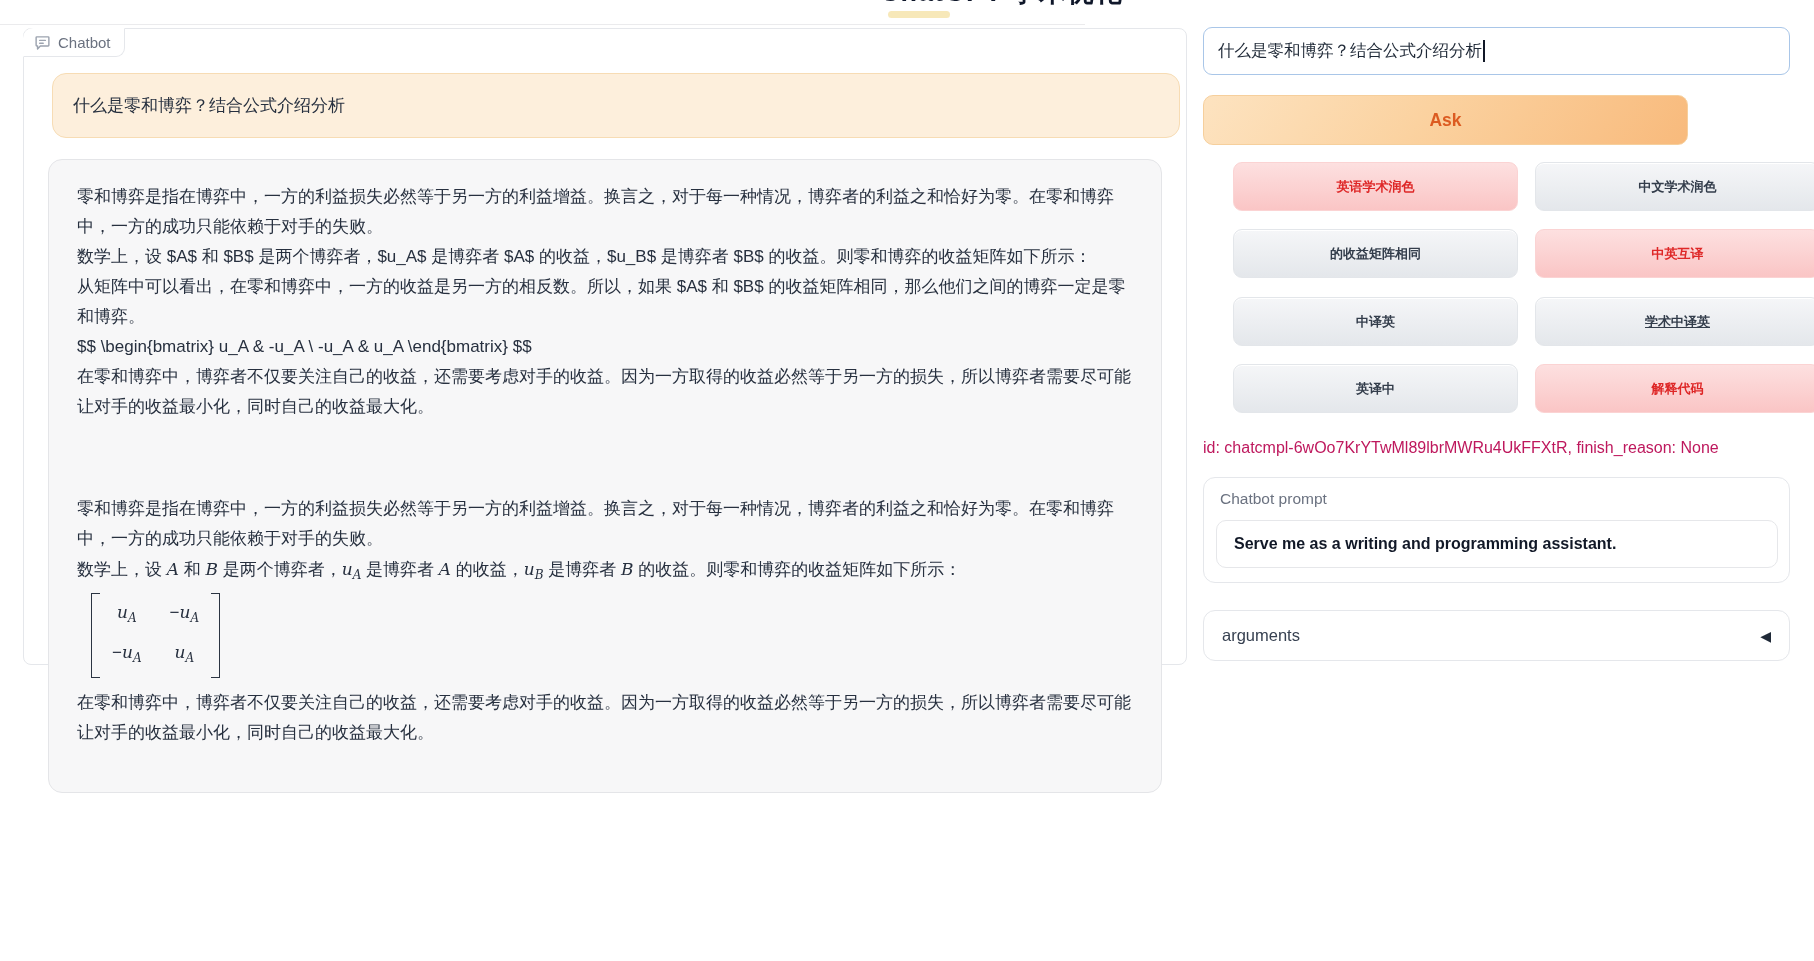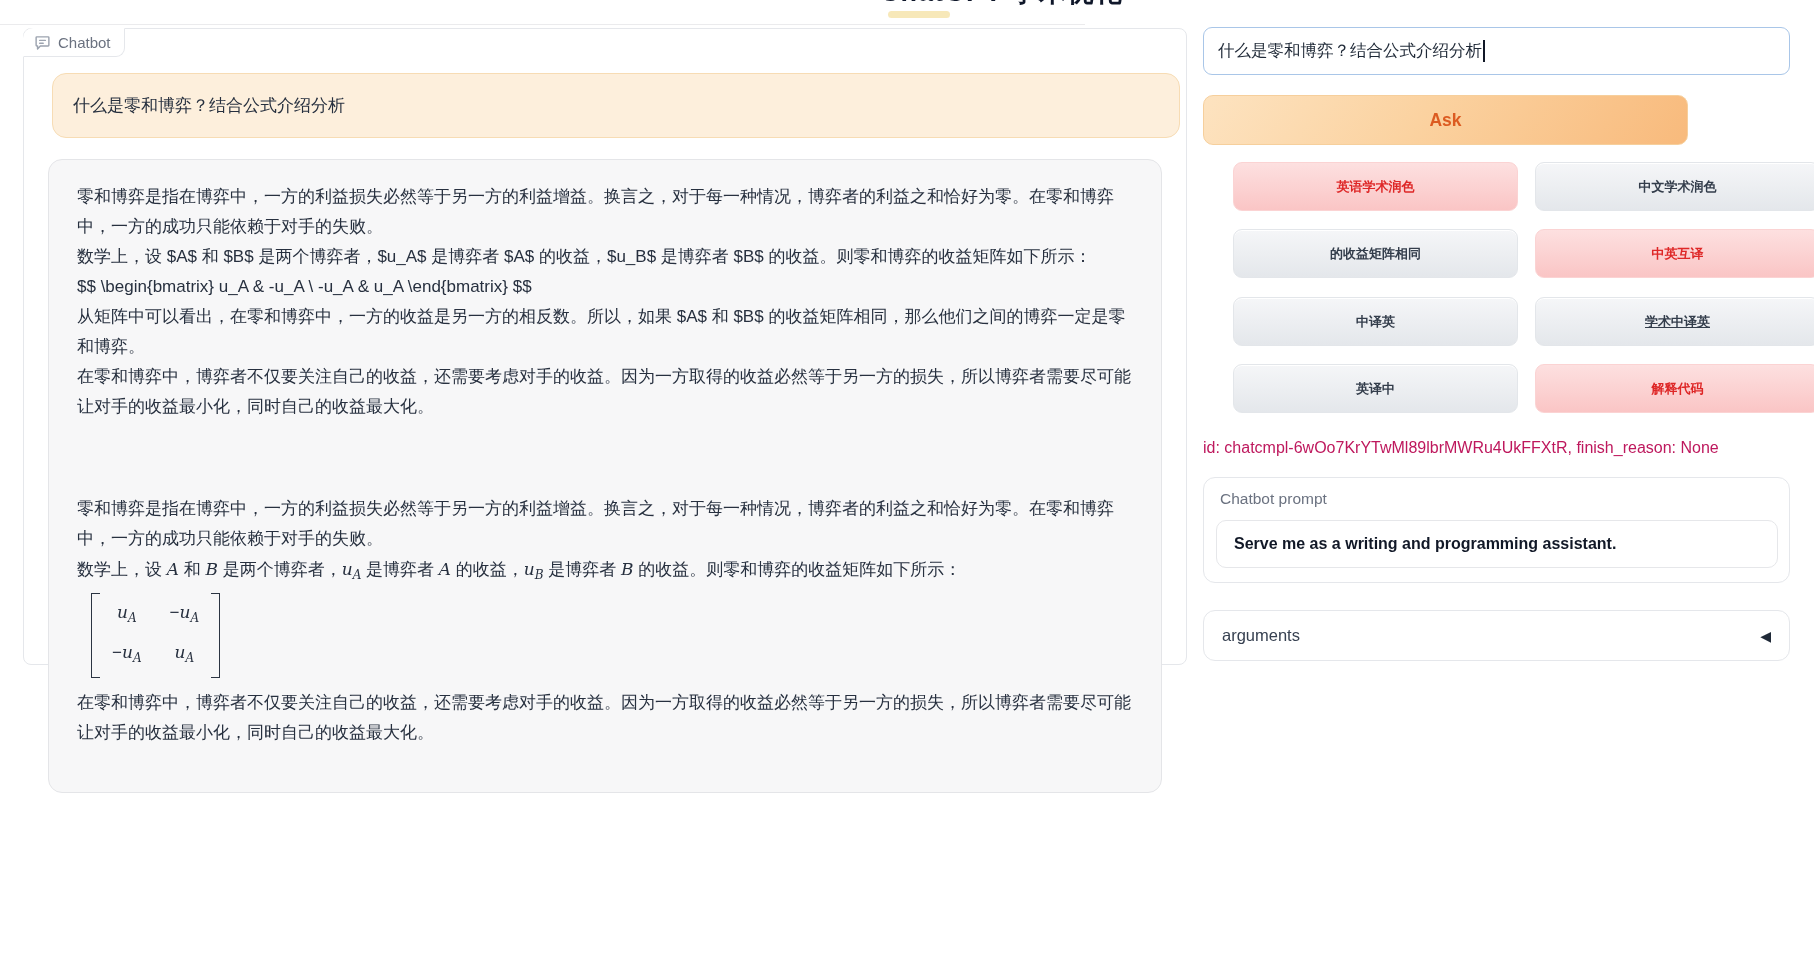--- a/index.html
+++ b/index.html
@@ -97,22 +97,22 @@
     <span>Chatbot</span>
   </div>
 
   <div class="bubble-user">
     <span>什么是零和博弈？结合公式介绍分析</span>
   </div>
 
   <div class="bubble-bot">
     <p>零和博弈是指在博弈中，一方的利益损失必然等于另一方的利益增益。换言之，对于每一种情况，博弈者的利益之和恰好为零。在零和博弈中，一方的成功只能依赖于对手的失败。</p>
     <p>数学上，设 $A$ 和 $B$ 是两个博弈者，$u_A$ 是博弈者 $A$ 的收益，$u_B$ 是博弈者 $B$ 的收益。则零和博弈的收益矩阵如下所示：</p>
+    <p>从矩阵中可以看出，在零和博弈中，一方的收益是另一方的相反数。所以，如果 $A$ 和 $B$ 的收益矩阵相同，那么他们之间的博弈一定是零和博弈。</p>
     <p>$$ \begin{bmatrix} u_A &amp; -u_A \ -u_A &amp; u_A \end{bmatrix} $$</p>
-    <p>从矩阵中可以看出，在零和博弈中，一方的收益是另一方的相反数。所以，如果 $A$ 和 $B$ 的收益矩阵相同，那么他们之间的博弈一定是零和博弈。</p>
     <p>在零和博弈中，博弈者不仅要关注自己的收益，还需要考虑对手的收益。因为一方取得的收益必然等于另一方的损失，所以博弈者需要尽可能让对手的收益最小化，同时自己的收益最大化。</p>
 
     <div class="block-gap"></div>
 
     <p>零和博弈是指在博弈中，一方的利益损失必然等于另一方的利益增益。换言之，对于每一种情况，博弈者的利益之和恰好为零。在零和博弈中，一方的成功只能依赖于对手的失败。</p>
     <p>数学上，设 <i>A</i> 和 <i>B</i> 是两个博弈者，<i>u</i><sub>A</sub> 是博弈者 <i>A</i> 的收益，<i>u</i><sub>B</sub> 是博弈者 <i>B</i> 的收益。则零和博弈的收益矩阵如下所示：</p>
     <div>
       <span class="matrix">
         <span class="bracket left"></span>
         <span class="m-grid">

